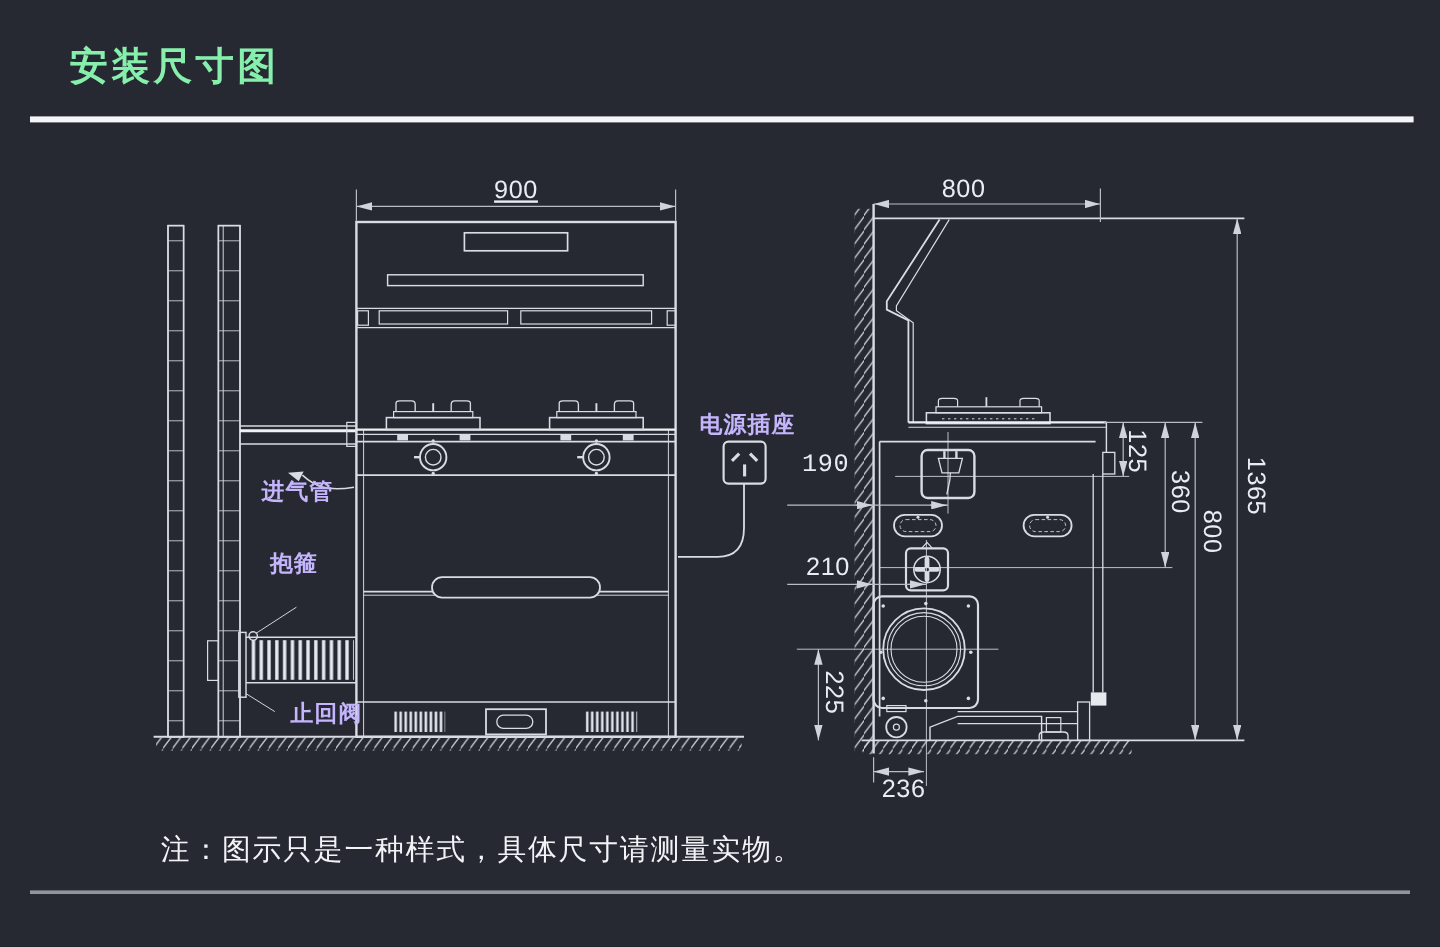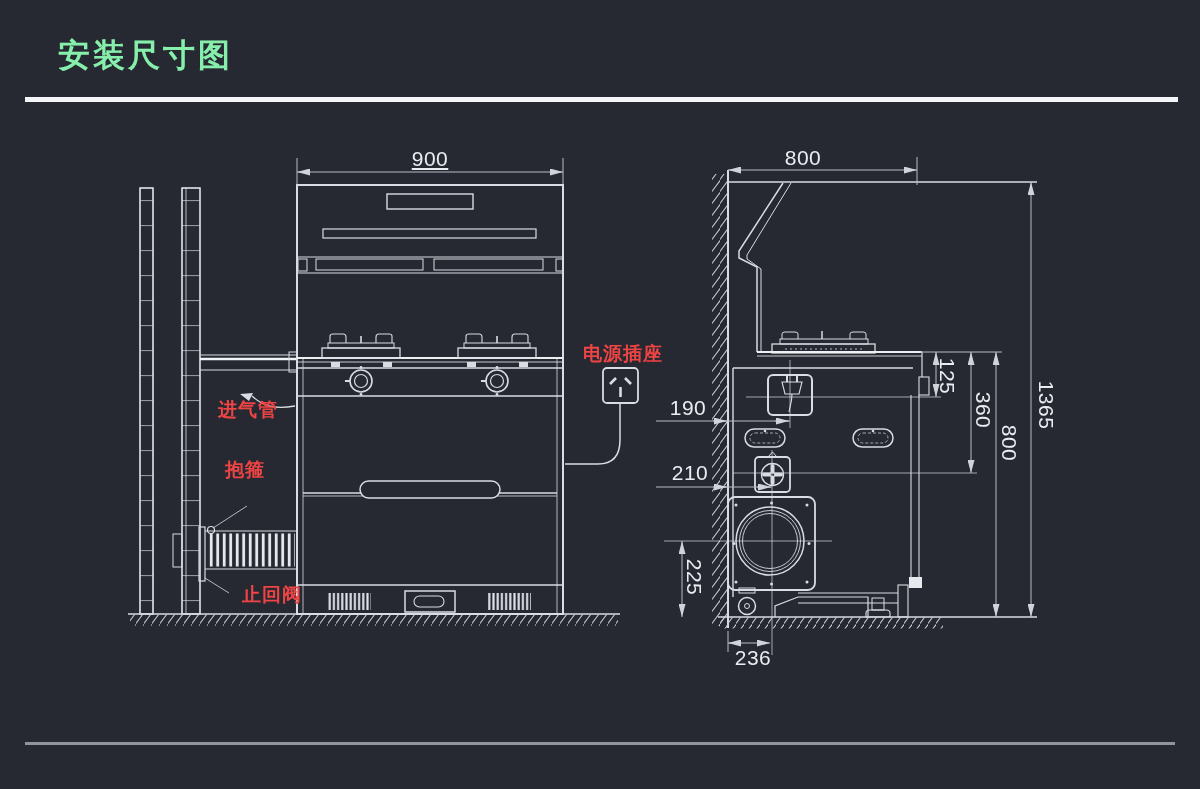--- a/index.html
+++ b/index.html
@@ -15,21 +15,21 @@
     left:58px;top:34px;font-size:32px;font-weight:bold;color:#86efac;letter-spacing:3px;
   }
   .note{
     left:134px;top:692px;font-size:24px;color:#f2f3f6;letter-spacing:1.5px;
   }
   .dim{
     font-size:21px;color:#e9ecf1;transform:translate(-50%,-50%);letter-spacing:.5px;
   }
   .dim.v{transform:translate(-50%,-50%) rotate(90deg);}
   .lbl{
-    font-size:19px;font-weight:bold;color:#ef4444;transform:translate(-50%,-50%);letter-spacing:1px;
+    font-size:19px;font-weight:bold;color:#c4b5fd;transform:translate(-50%,-50%);letter-spacing:1px;
   }
 </style>
 </head>
 <body>
 
 <div id="stage">
 
   <svg width="1200" height="789" viewBox="0 0 1200 789">
     <defs>
       <marker id="arr" viewBox="0 0 13 7" refX="13" refY="3.5" markerWidth="13" markerHeight="7" orient="auto-start-reverse" markerUnits="userSpaceOnUse">
@@ -295,24 +295,25 @@
       <line x1="757" y1="487" x2="771" y2="487" marker-end="url(#arr)"></line>
 
       <line x1="682" y1="541" x2="682" y2="617" marker-start="url(#arr)" marker-end="url(#arr)"></line>
 
       <line x1="728" y1="631" x2="728" y2="652"></line>
       <line x1="728" y1="643" x2="770" y2="643" marker-start="url(#arr)" marker-end="url(#arr)"></line>
     </g>
   </svg>
 
   <span class="txt page-title">安装尺寸图</span>
+  <span class="txt note">注：图示只是一种样式，具体尺寸请测量实物。</span>
 
   <span class="txt dim" style="left:430px;top:159px;text-decoration:underline;">900</span>
   <span class="txt dim" style="left:803px;top:158px;">800</span>
-  <span class="txt dim" style="left:688px;top:408px;">190</span>
+  <span class="txt dim" style="left:688px;top:388px;font-family:Liberation Mono, monospace;">190</span>
   <span class="txt dim" style="left:690px;top:473px;">210</span>
   <span class="txt dim" style="left:753px;top:658px;">236</span>
   <span class="txt dim v" style="left:694px;top:577px;">225</span>
   <span class="txt dim v" style="left:947px;top:376px;">125</span>
   <span class="txt dim v" style="left:983px;top:410px;">360</span>
   <span class="txt dim v" style="left:1009px;top:443px;">800</span>
   <span class="txt dim v" style="left:1046px;top:405px;">1365</span>
 
   <span class="txt lbl" style="left:248px;top:410px;">进气管</span>
   <span class="txt lbl" style="left:245px;top:470px;">抱箍</span>

